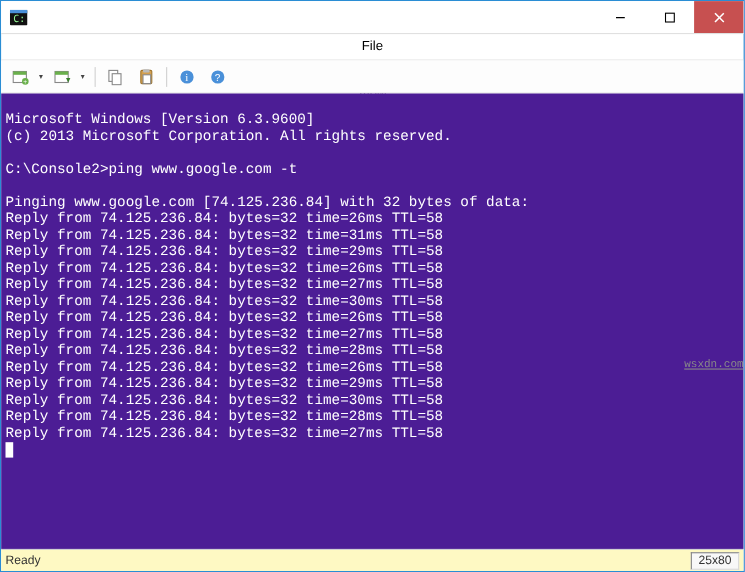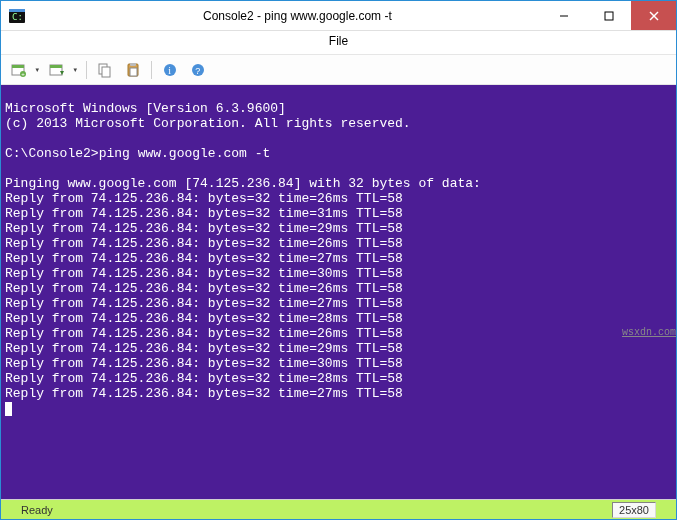--- a/index.html
+++ b/index.html
@@ -133,27 +133,27 @@
     .cursor {
       display: inline-block;
       width: 7px;
       height: 14px;
       background: #fff;
       vertical-align: text-bottom;
     }
     
     .statusbar {
       height: 20px;
-      background: #bef264;
+      background: #fef9c3;
       border-top: 1px solid #d0d0d0;
       display: flex;
       align-items: center;
       justify-content: space-between;
       font-size: 11px;
-      padding: 0 20px;
+      padding: 0 4px;
       color: #333;
     }
     .status-right {
       border: 1px inset #d8d8d8;
       padding: 0 6px;
       height: 16px;
       line-height: 14px;
       background: #f8f8f8;
     }
   </style>
@@ -162,21 +162,20 @@
 
 <div class="titlebar">
   <div class="titlebar-left">
     <span class="app-icon">
       <svg width="16" height="16" viewBox="0 0 16 16">
         <rect x="0" y="1" width="16" height="14" rx="1" fill="#111"></rect>
         <rect x="0" y="1" width="16" height="3" fill="#4a90d9"></rect>
         <text x="3" y="12" font-size="9" fill="#9f9" font-family="monospace">C:</text>
       </svg>
     </span>
-    <span class="titlebar-title">Console2 - ping  www.google.com -t</span>
   </div>
   <div class="window-controls">
     <div class="window-btn min">
       <svg width="10" height="10">
           <line x1="1" y1="5" x2="9" y2="5" stroke="#000" stroke-width="1"></line>
         </svg>
     </div>
     <div class="window-btn max">
       <svg width="10" height="10">
           <rect x="1" y="1" width="8" height="8" fill="none" stroke="#000" stroke-width="1"></rect>

